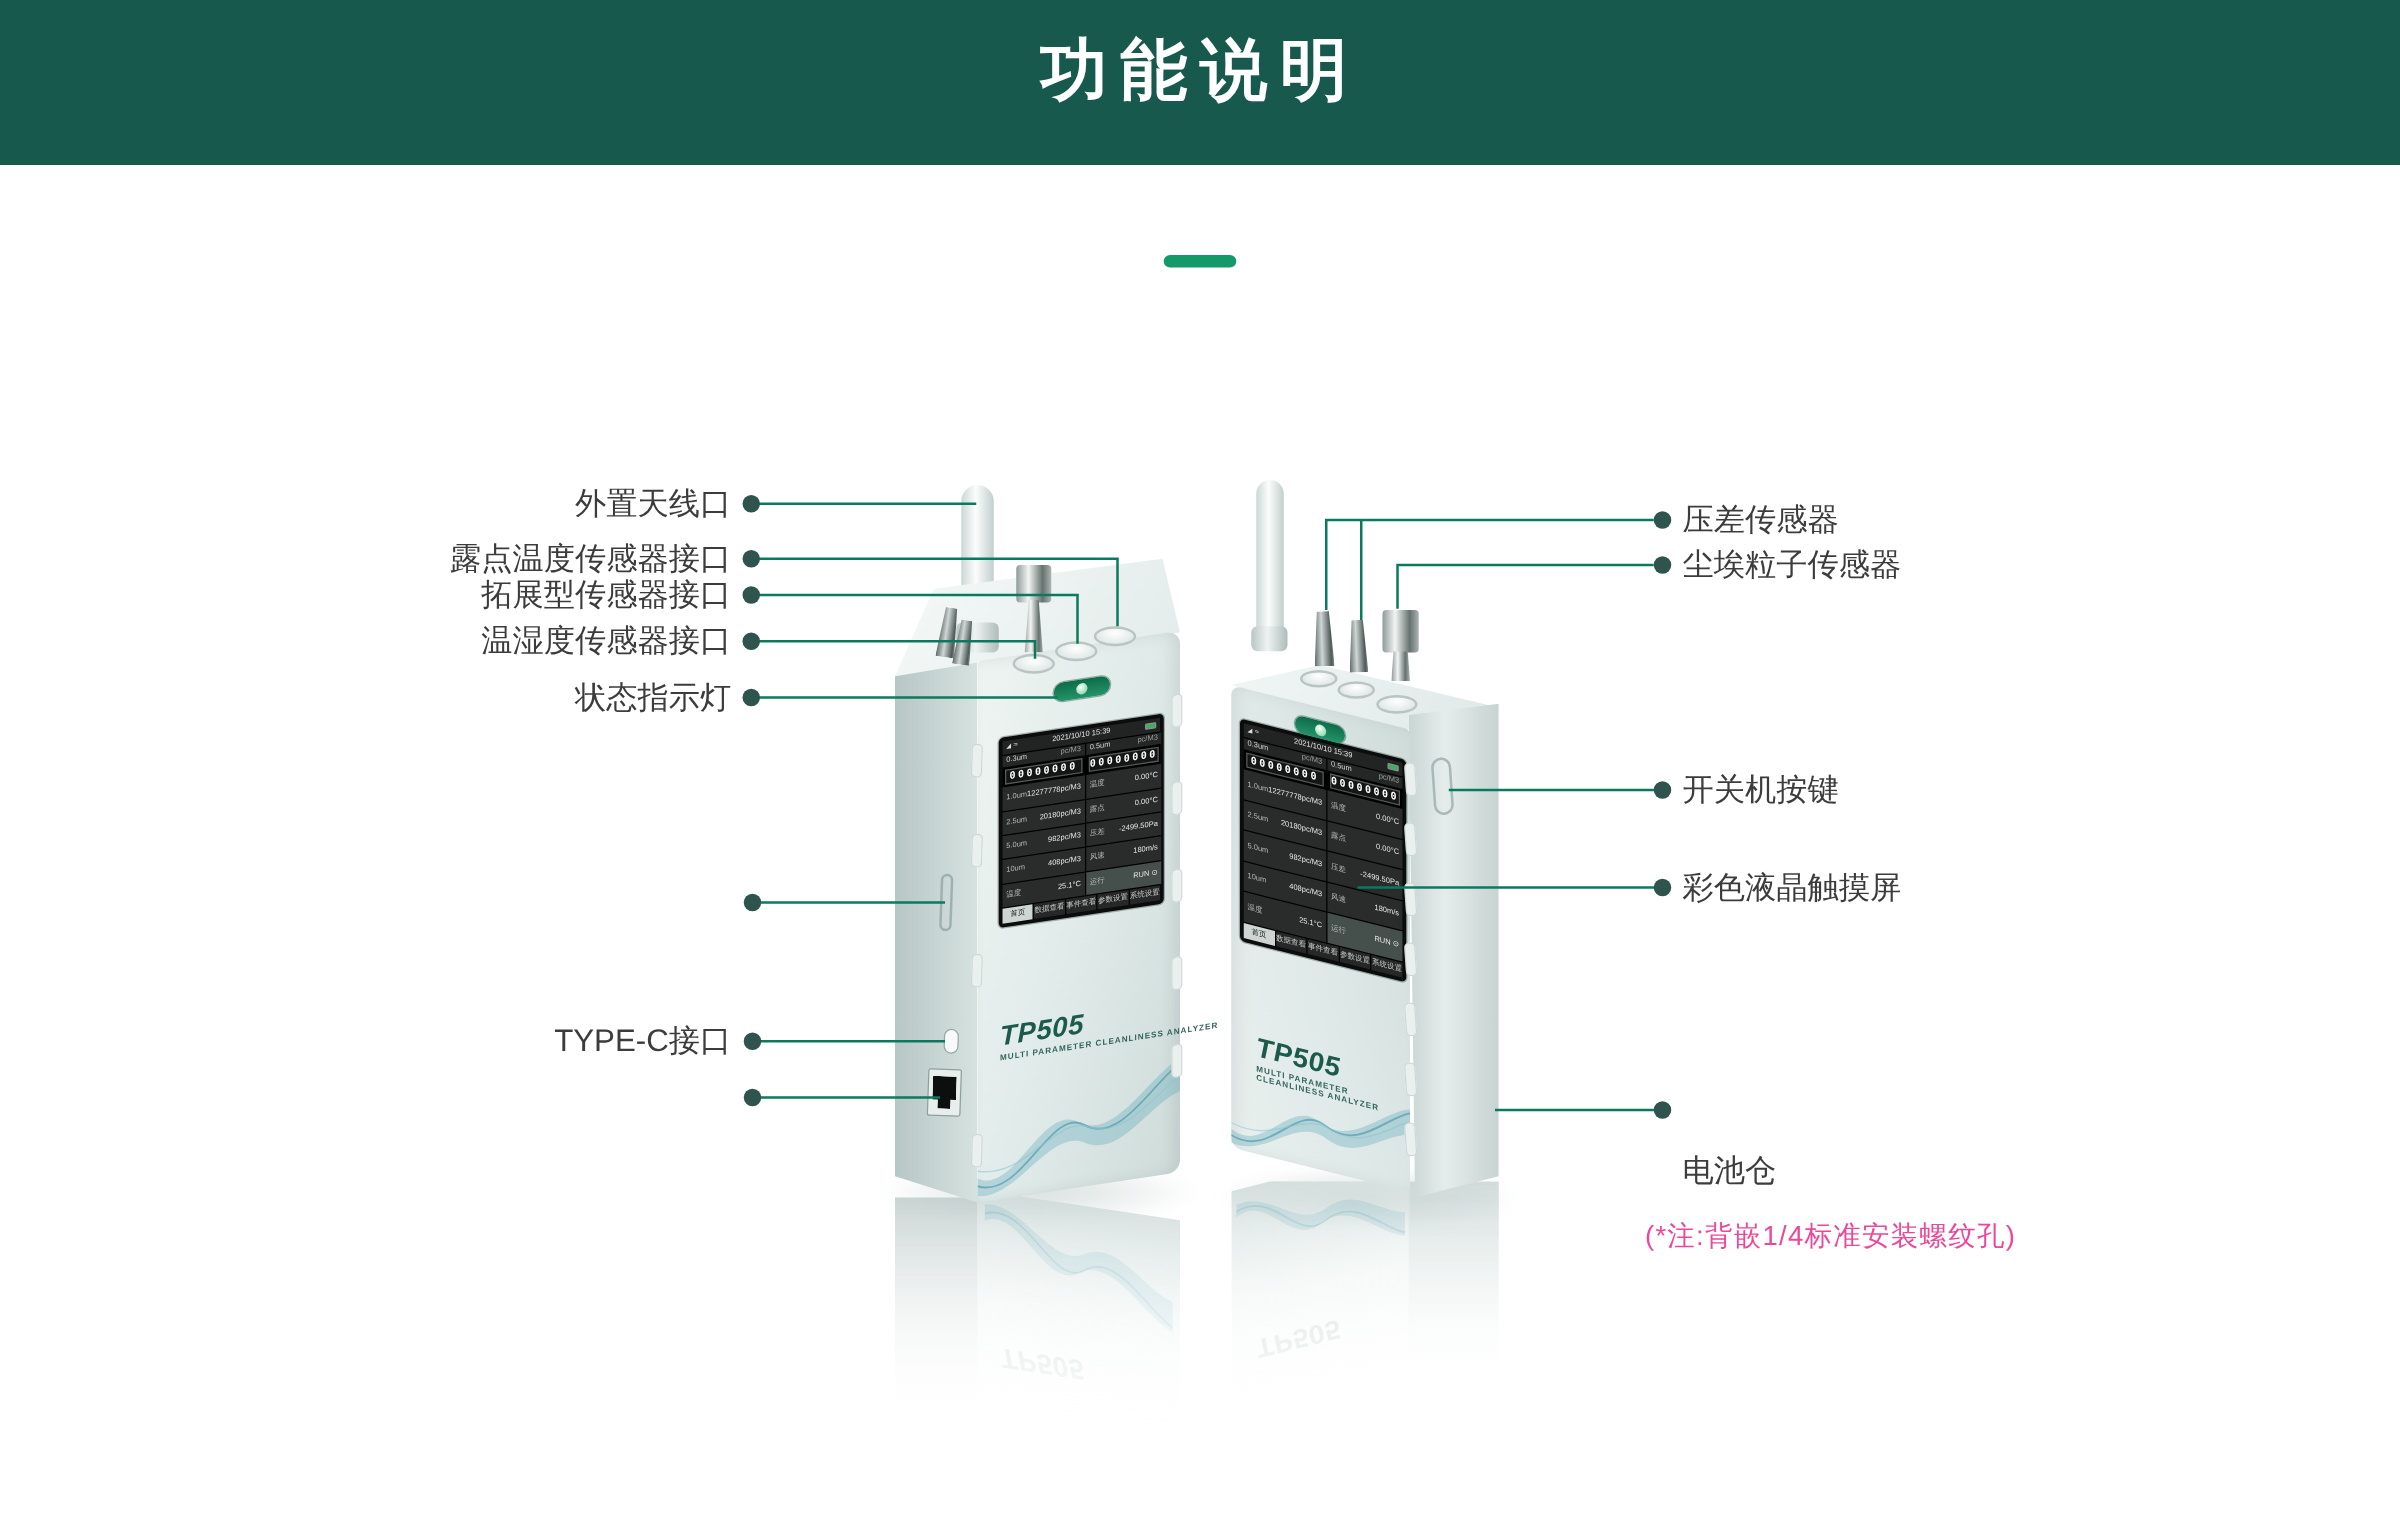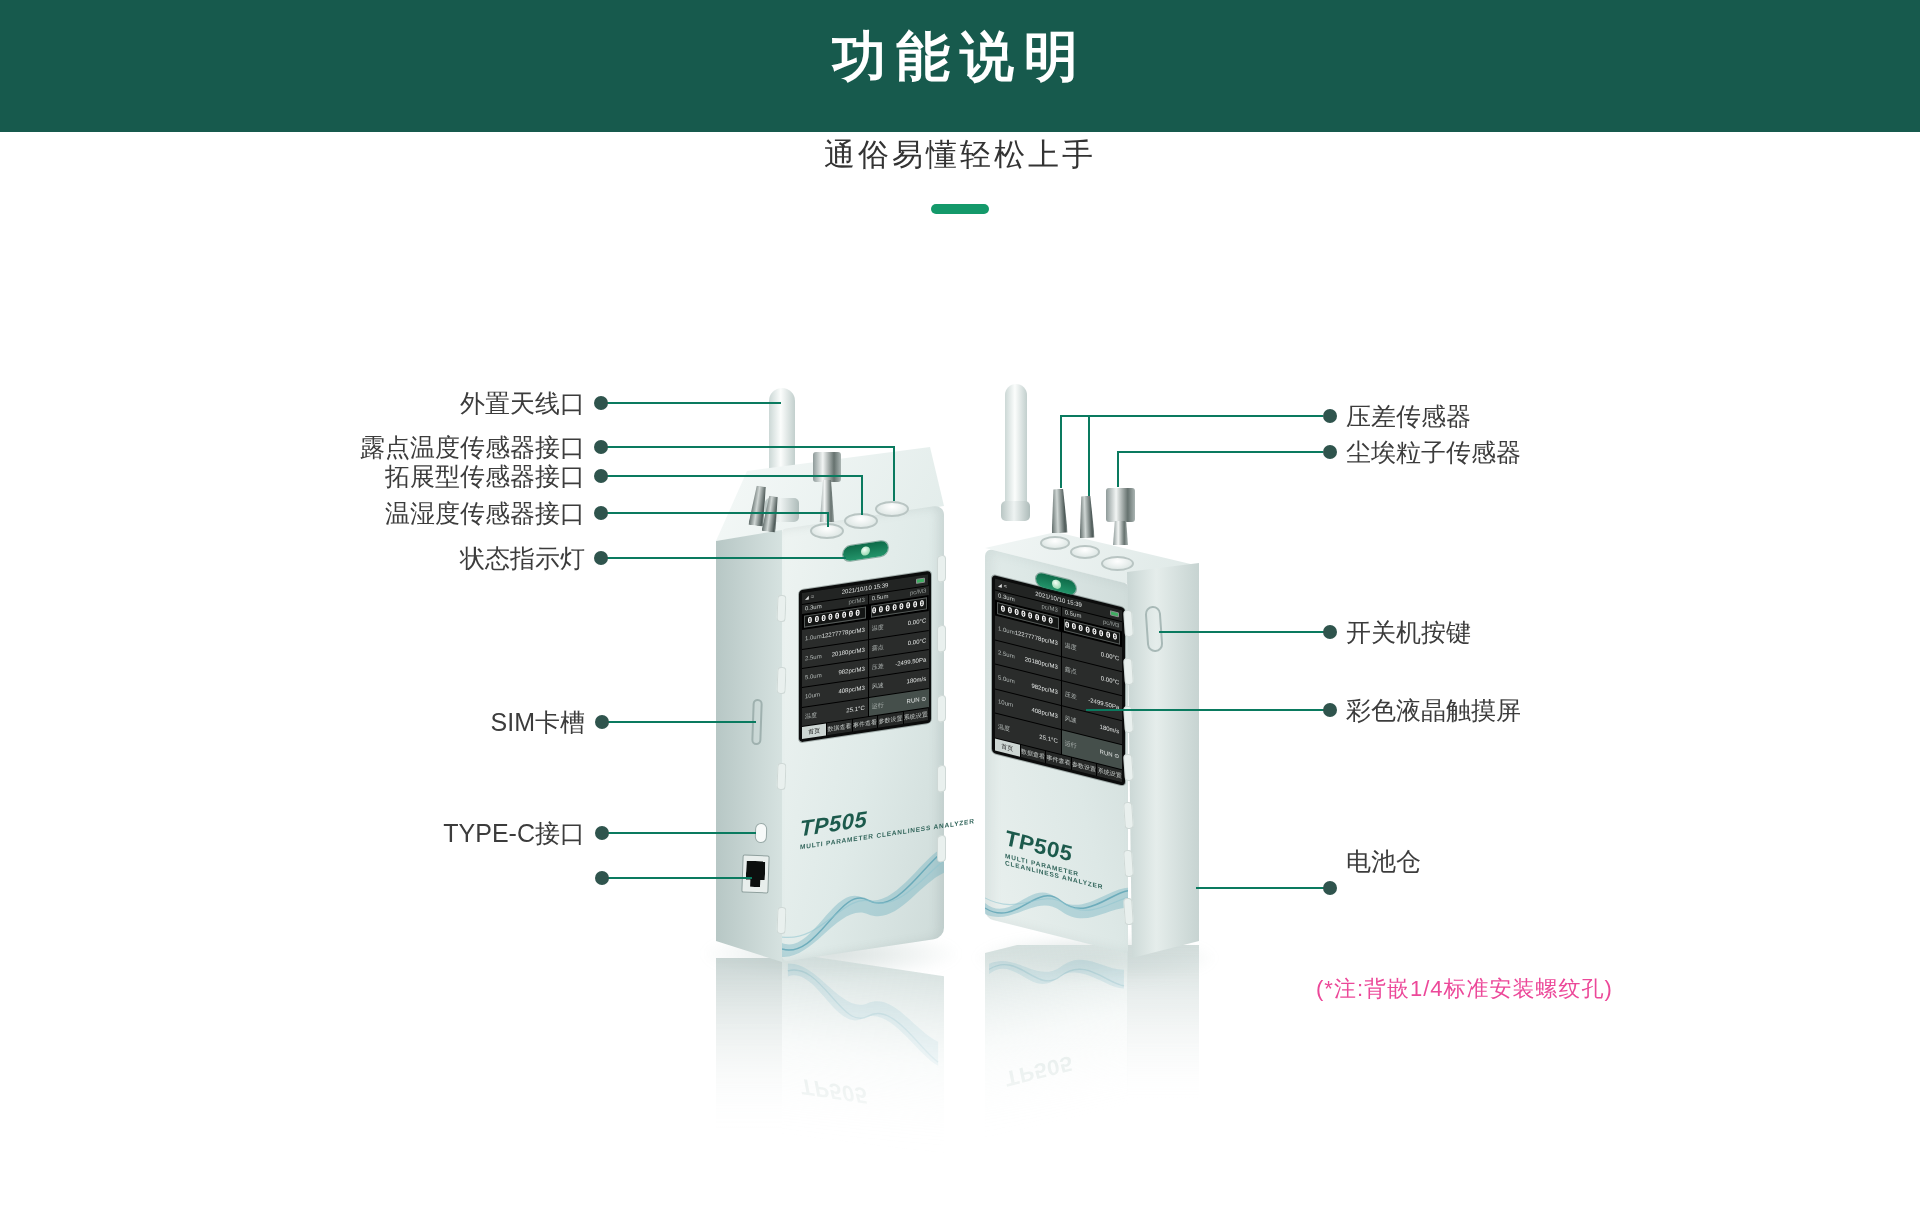--- a/index.html
+++ b/index.html
@@ -11,21 +11,21 @@
   .hdr { position:absolute; left:0; top:0; width:1920px; height:132px; background:#175a4d; z-index:10; }
   .hdr h1 { text-align:center; line-height:112px; font-size:54px; font-weight:700; letter-spacing:10px; color:#fff; }
   .sub { position:absolute; top:134px; left:0; width:100%; text-align:center; font-size:31px; letter-spacing:3px; color:#333; z-index:10; }
   .dash { position:absolute; left:931px; top:204px; width:58px; height:10px; border-radius:5px; background:#14996a; z-index:10; }
 
   
   .lbl { position:absolute; font-size:25px; color:#3c3c3c; line-height:30px; z-index:20; white-space:nowrap; }
   .lbl.ll { left:140px; width:445px; text-align:right; }
   .ll1{top:388px} .ll2{top:432px} .ll3{top:461px} .ll4{top:498px} .ll5{top:543px} .ll6{top:707px} .ll7{top:818px} .ll8{top:863px}
   .lbl.rl { left:1346px; text-align:left; }
-  .rl1{top:401px} .rl2{top:437px} .rl3{top:617px} .rl4{top:695px} .rl5{top:846px}
+  .rl1{top:401px} .rl2{top:437px} .rl3{top:617px} .rl4{top:695px} .rl5{top:922px}
   .note { position:absolute; left:1316px; top:974px; font-size:22px; color:#ec4899; letter-spacing:1px; z-index:20; }
 
   .lines { position:absolute; left:0; top:0; z-index:18; pointer-events:none; }
   .lines path { stroke:#0a7a5f; stroke-width:2; fill:none; }
   .lines circle { fill:#2f544d; }
 
   
   .gshadow { position:absolute; z-index:1; filter:blur(5px); }
   .metal { background:linear-gradient(90deg,#8e9a99 0%,#f2f5f4 35%,#66726f 75%,#aab4b2 100%); }
   .port { position:absolute; border-radius:50%; border:2px solid #b9c5c3;
@@ -138,21 +138,20 @@
               color:#1c5a4c; opacity:.2; letter-spacing:.5px; }
 </style>
 </head>
 <body>
 
 <div class="stage">
 
   <div class="hdr">
     <h1>功能说明</h1>
   </div>
-  <div class="sub">通俗易懂轻松上手</div>
   <div class="dash"></div>
 
   <svg class="lines" width="1920" height="1222">
     <path d="M606 403 H781"></path>
     <path d="M606 447 H894 V501"></path>
     <path d="M606 476 H862 V515"></path>
     <path d="M606 513 H828 V527"></path>
     <path d="M606 558 H846"></path>
     <path d="M608 722 H756"></path>
     <path d="M608 833 H756"></path>
@@ -176,21 +175,20 @@
     <circle cx="1330" cy="632" r="7"></circle>
     <circle cx="1330" cy="710" r="7"></circle>
     <circle cx="1330" cy="888" r="7"></circle>
   </svg>
 
   <div class="lbl ll ll2">露点温度传感器接口</div>
   <div class="lbl ll ll1">外置天线口</div>
   <div class="lbl ll ll3">拓展型传感器接口</div>
   <div class="lbl ll ll4">温湿度传感器接口</div>
   <div class="lbl ll ll5">状态指示灯</div>
-  <div class="lbl ll ll6">SIM卡槽</div>
   <div class="lbl ll ll7">TYPE-C接口</div>
   <div class="lbl rl rl1">压差传感器</div>
   <div class="lbl rl rl2">尘埃粒子传感器</div>
   <div class="lbl rl rl3">开关机按键</div>
   <div class="lbl rl rl4">彩色液晶触摸屏</div>
   <div class="lbl rl rl5">电池仓</div>
   <div class="note">(*注:背嵌1/4标准安装螺纹孔)</div>
 
   <div class="gshadow" style="left:700px;top:928px;width:262px;height:52px;background:radial-gradient(ellipse,rgba(150,172,168,.38),transparent 70%);"></div>
   <div class="gshadow" style="left:972px;top:932px;width:246px;height:52px;background:radial-gradient(ellipse,rgba(150,172,168,.38),transparent 70%);"></div>

